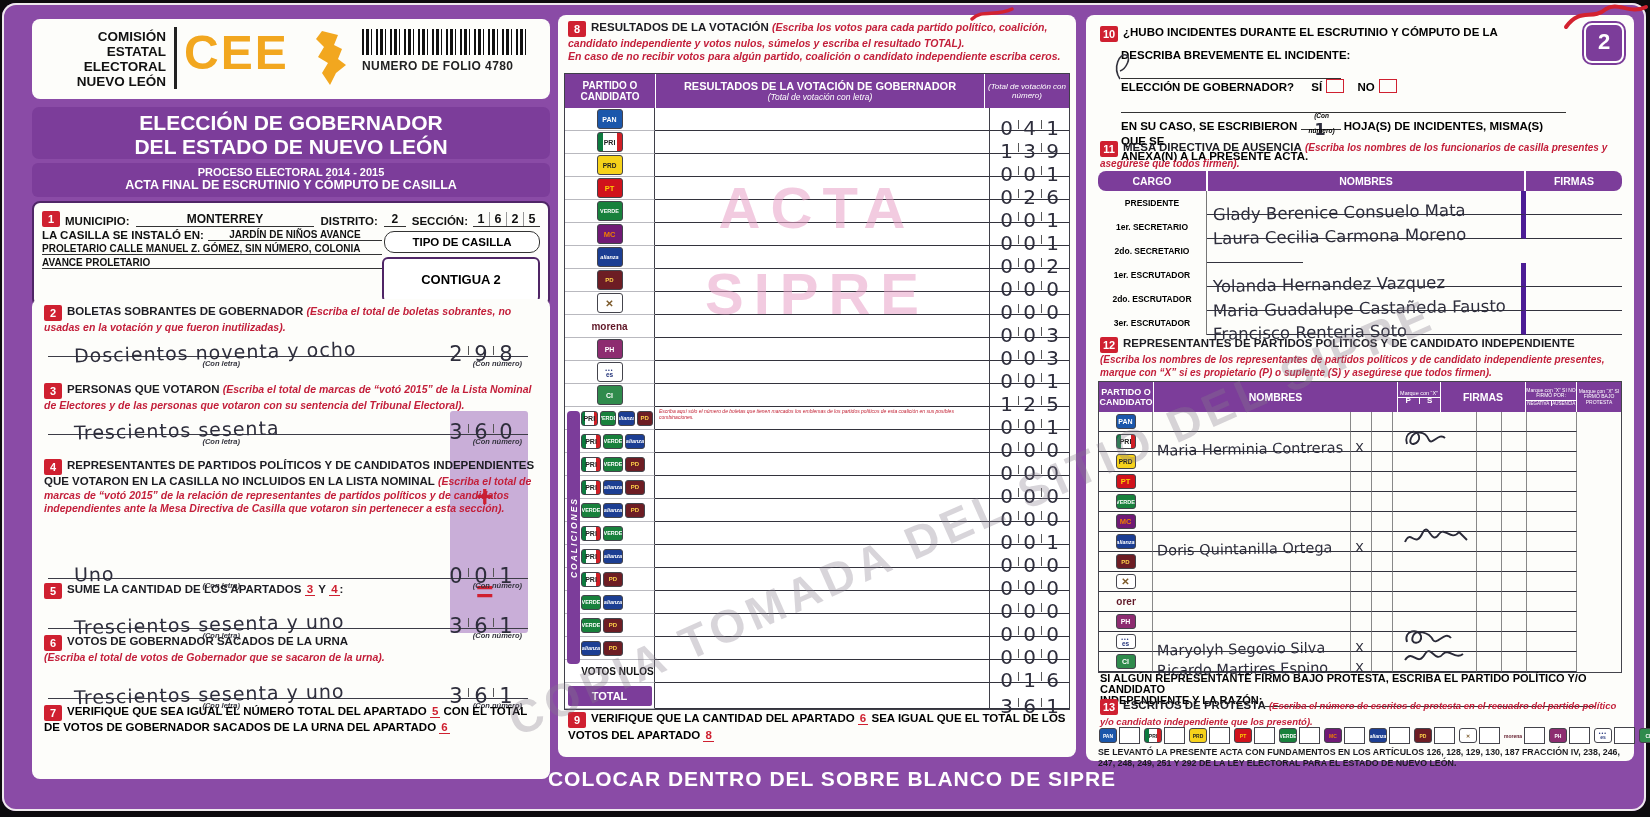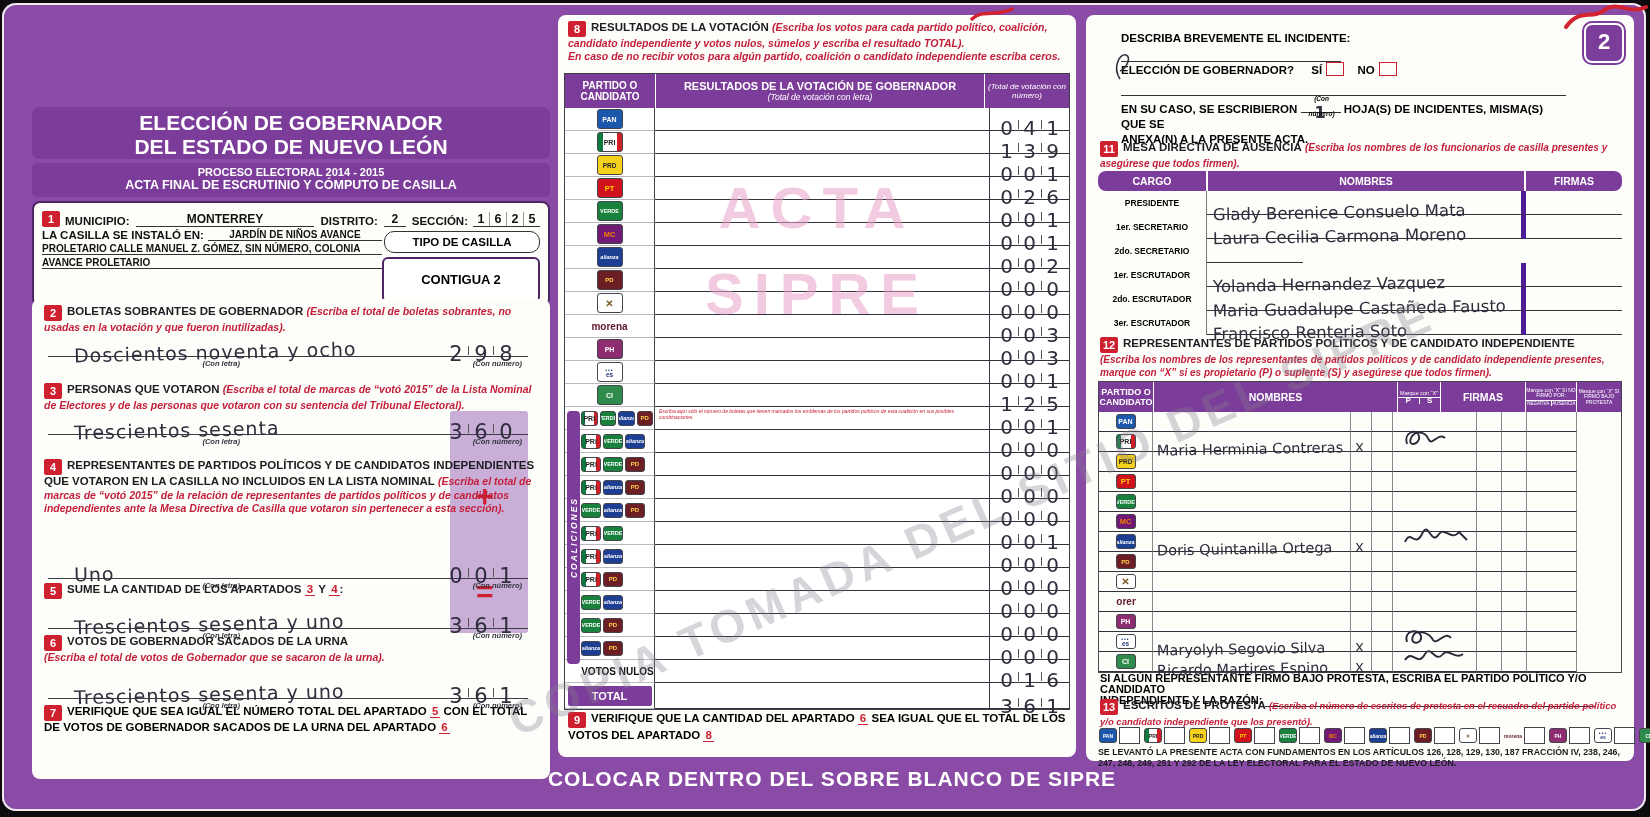--- a/index.html
+++ b/index.html
@@ -147,20 +147,35 @@
   .diag{position:absolute;left:520px;top:690px;transform:rotate(-24deg);transform-origin:left bottom;font-size:46px;font-weight:bold;letter-spacing:5px;color:rgba(135,125,140,.32);white-space:nowrap;z-index:6;pointer-events:none;}
   .scrib{position:absolute;z-index:7;}
 </style>
 </head>
 <body>
 
 <div class="stage">
   <div class="sheet">
 
     <div class="panel leftcol">
+      <div class="card hcard">
+        <div class="org">
+          <div>COMISIÓN</div>
+          <div>ESTATAL</div>
+          <div>ELECTORAL</div>
+          <div>NUEVO LEÓN</div>
+        </div>
+        <div class="orgdiv"></div>
+        <div class="cee">CEE</div>
+        <svg class="nlshape" width="44" height="58" viewBox="0 0 44 58">
+          <path d="M14 2 L30 6 L26 16 L34 20 L30 30 L38 36 L28 44 L22 56 L14 44 L20 34 L10 28 L16 18 L8 10 Z" fill="#f2a71f"></path>
+        </svg>
+        <div class="barcode"></div>
+        <div class="folio">NUMERO DE FOLIO 4780</div>
+      </div>
 
       <div class="tbanner">
         <div>ELECCIÓN DE GOBERNADOR</div>
         <div>DEL ESTADO DE NUEVO LEÓN</div>
       </div>
       <div class="sbanner">
         <div class="l1">PROCESO ELECTORAL  2014 - 2015</div>
         <div class="l2">ACTA FINAL DE ESCRUTINIO Y CÓMPUTO DE CASILLA</div>
       </div>
 
@@ -678,20 +693,21 @@
       </div>
       <div class="s9">
         <span class="badge">9</span><span>VERIFIQUE QUE LA CANTIDAD DEL APARTADO</span> <span class="rn">6</span> <span>SEA IGUAL QUE EL TOTAL DE LOS VOTOS DEL APARTADO</span> <span class="rn">8</span>
       </div>
     </div>
 
     <div class="panel rightcol">
       <div class="pagebadge">2</div>
 
       <div class="s10">
+        <div><span class="badge">10</span><span>¿HUBO INCIDENTES DURANTE EL ESCRUTINIO Y CÓMPUTO DE LA</span></div>
         <div style="padding-left:21px;margin-top:6px;">
           <span>DESCRIBA BREVEMENTE EL INCIDENTE:</span>
           <span class="uline" style="width:220px;">&nbsp;</span>
         </div>
         <div style="padding-left:21px;">
           <span>ELECCIÓN DE GOBERNADOR?</span>
           <span style="margin-left:14px;">SÍ</span><span class="chk"></span>
           <span>NO</span><span class="chk"></span>
         </div>
         <div style="padding-left:21px;margin-top:2px;"><span class="uline" style="width:445px;">&nbsp;</span></div>

